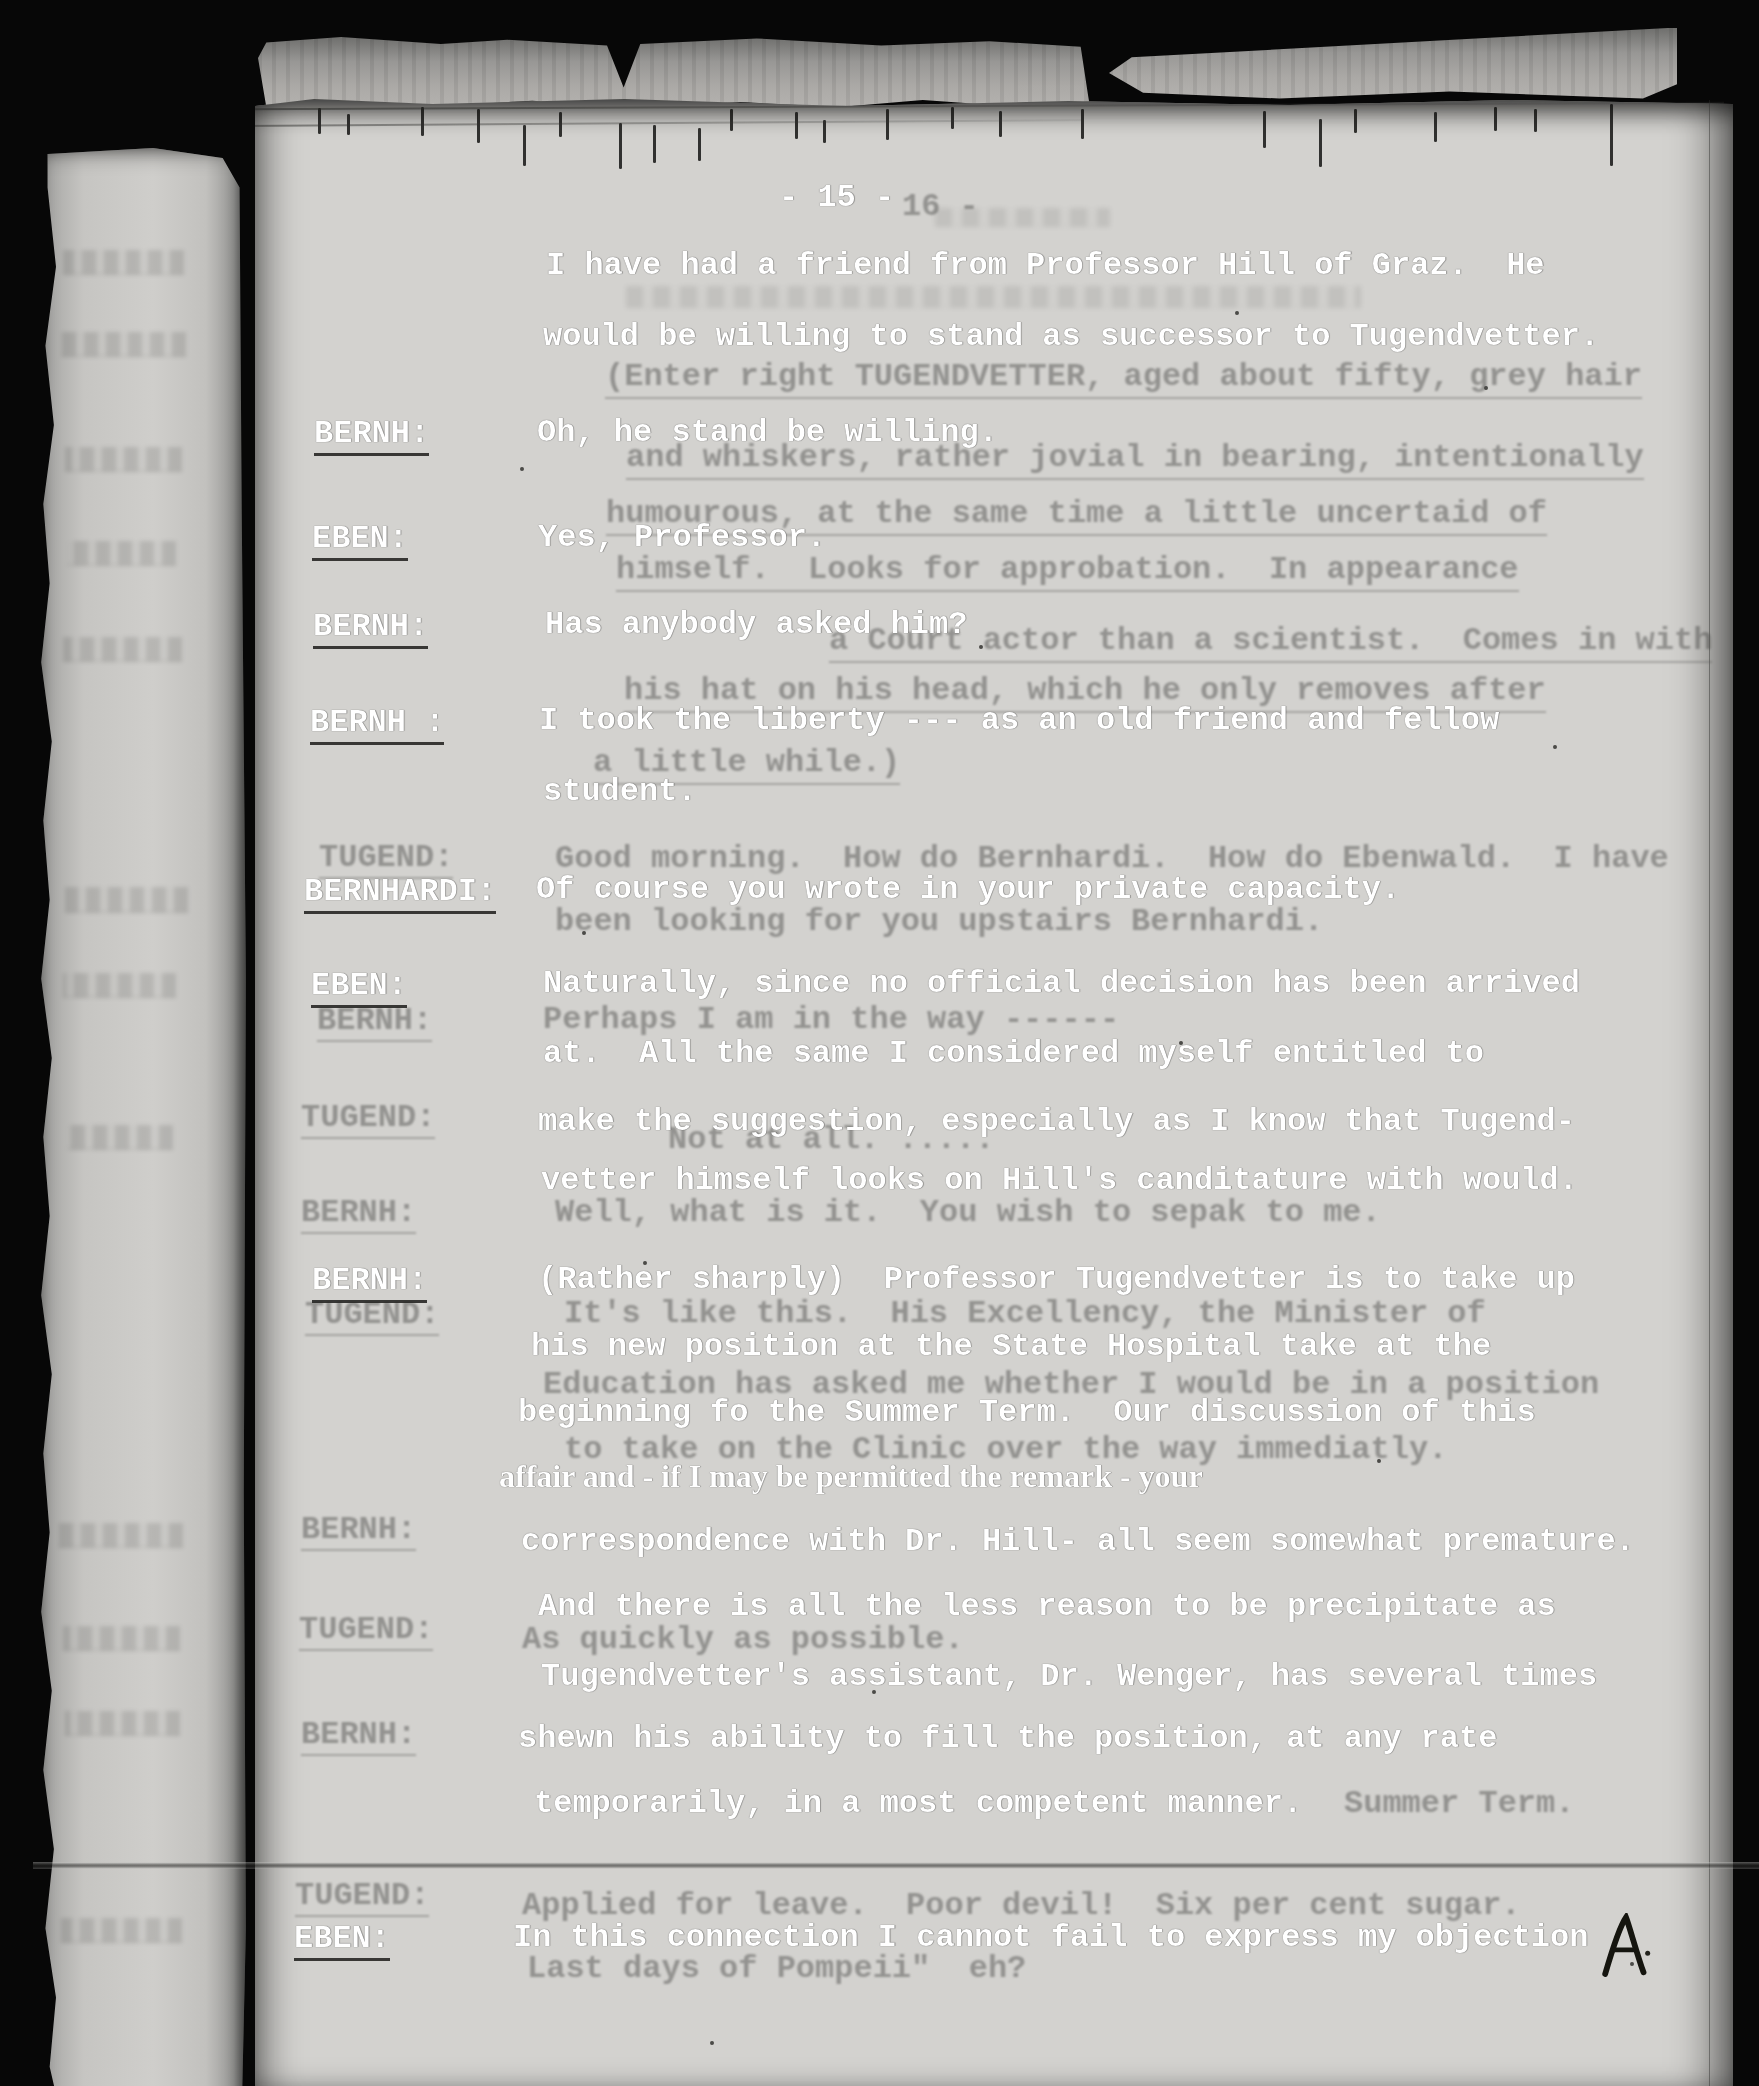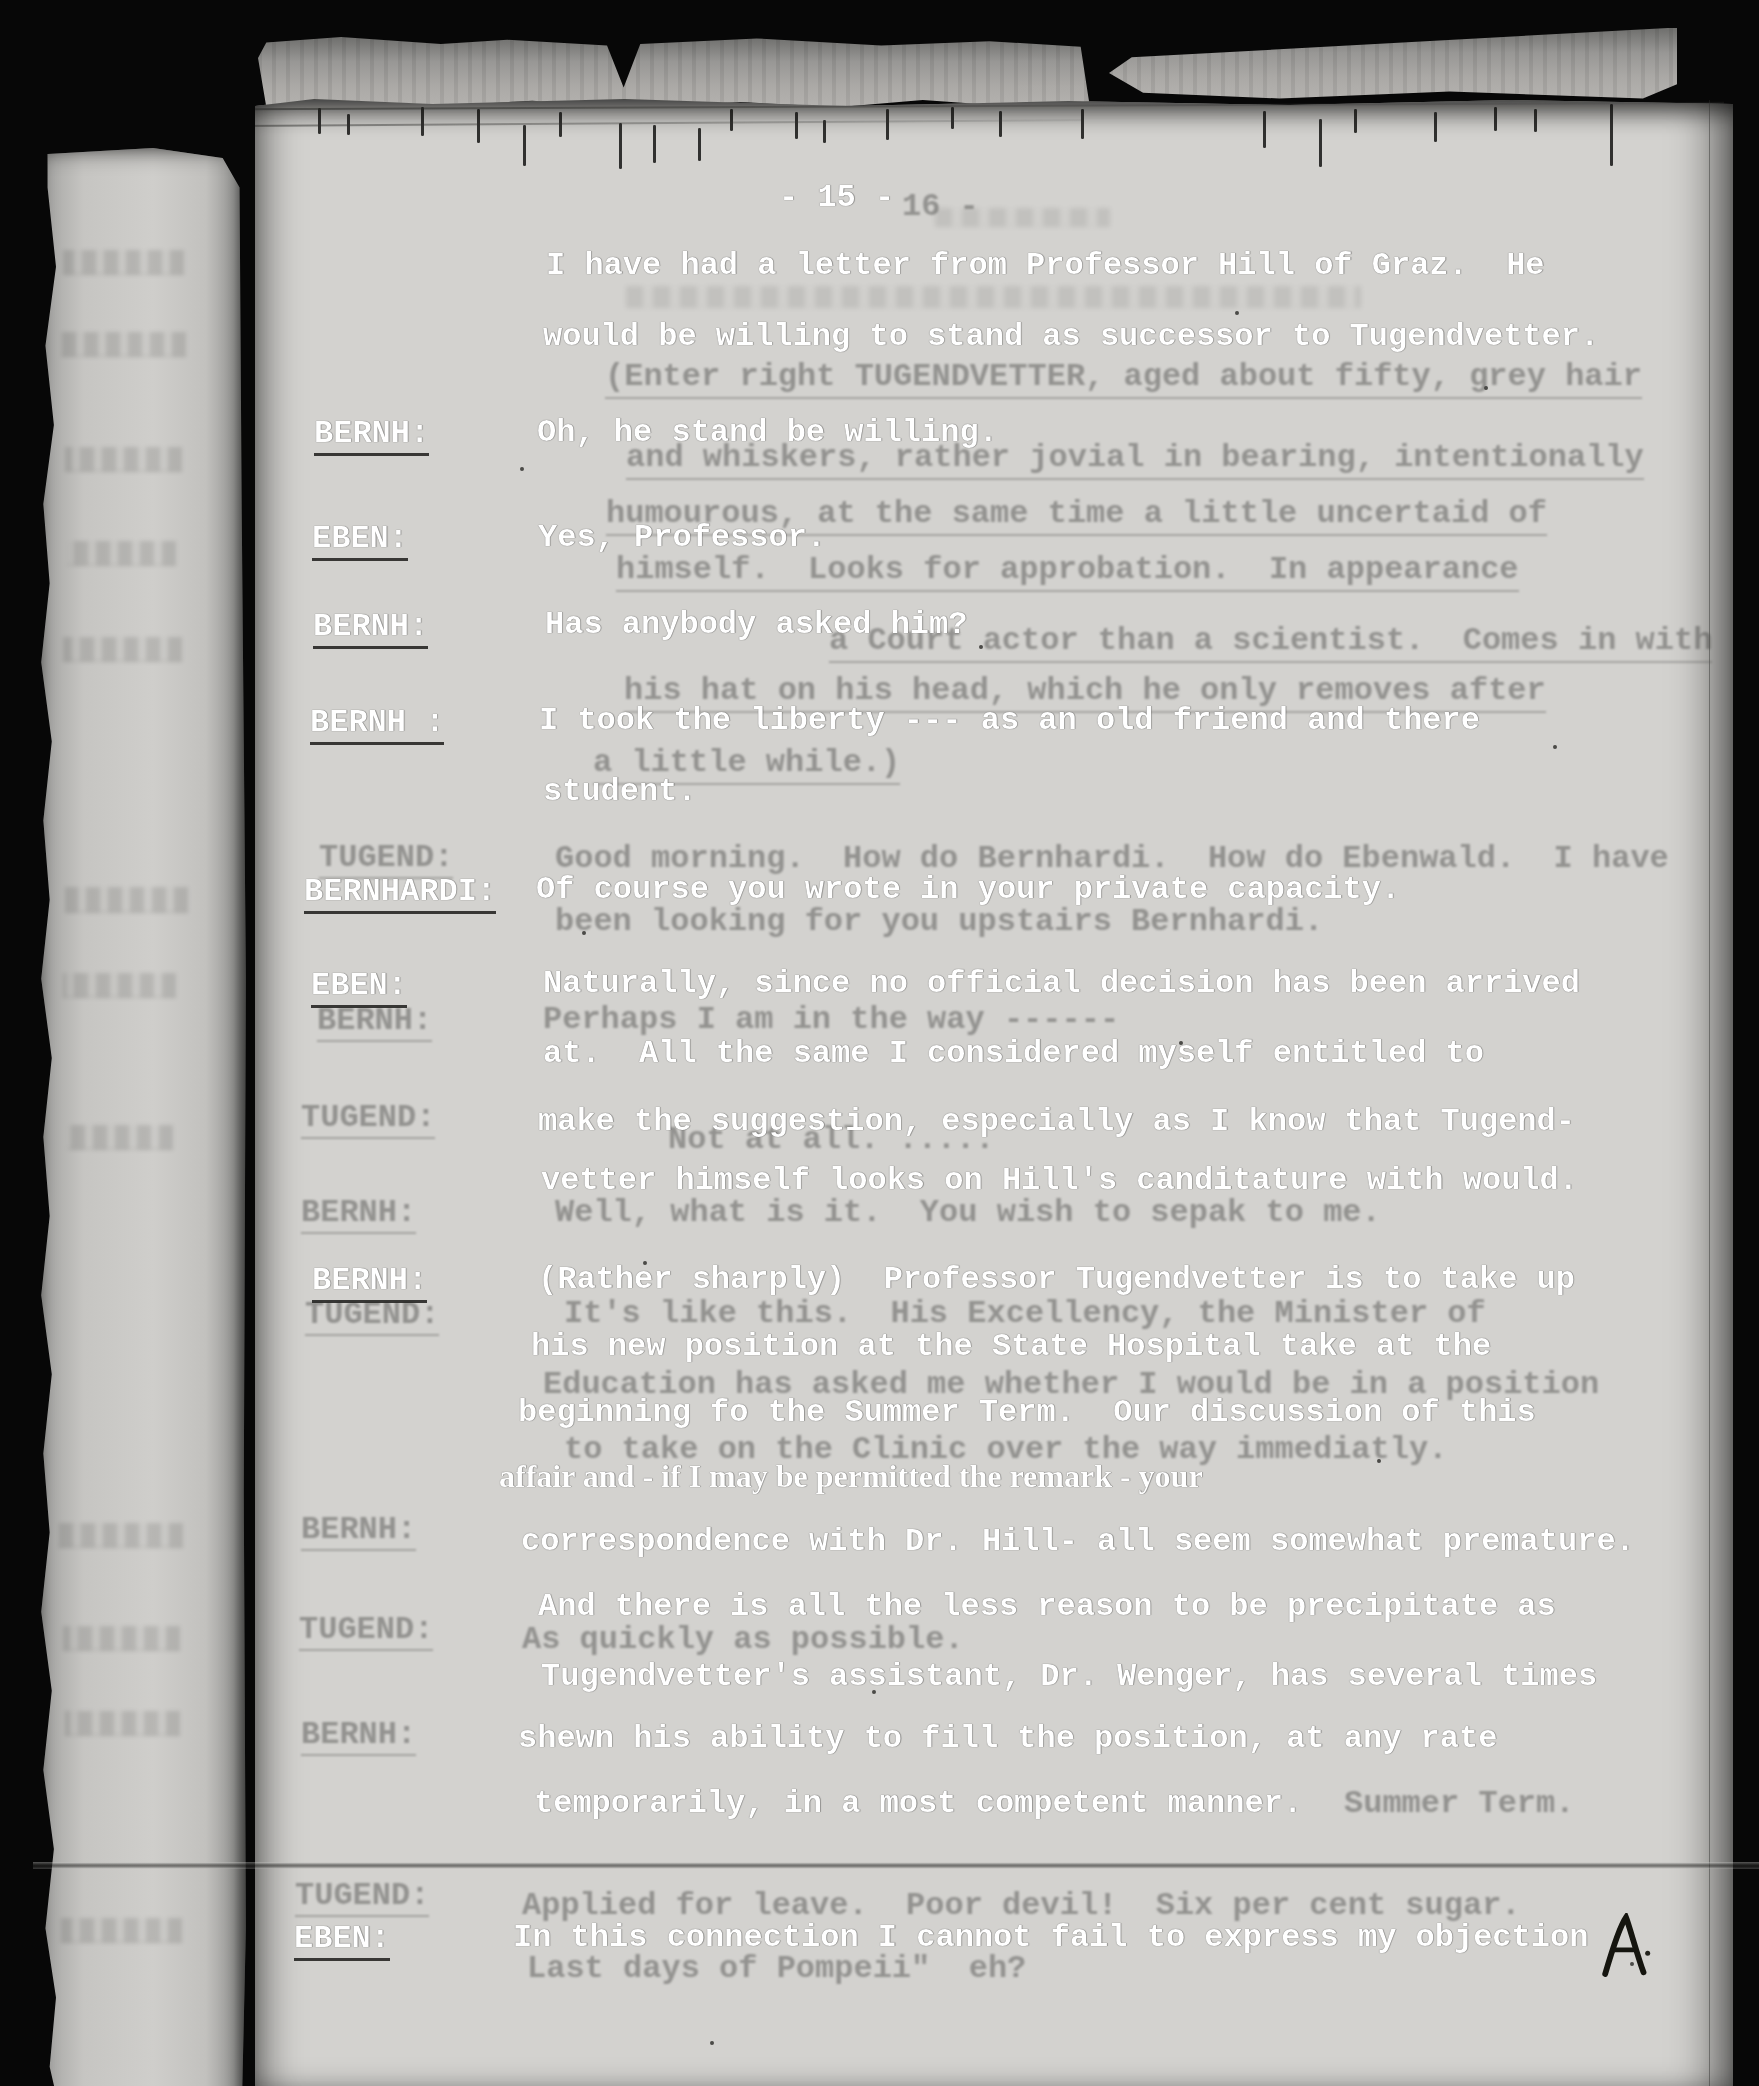--- a/index.html
+++ b/index.html
@@ -70,26 +70,26 @@
 <div id="right-edge-line"></div>
 
 <div id="fold-crease-top-a" class="crease"></div>
 <div id="fold-crease-top-b" class="crease"></div>
 <div id="fold-crease-main" class="crease"></div>
 
 <div id="page-number" style="left: 779px; top: 182px;">- 15 -</div>
 <div id="ghost-page-number" style="left: 902px; top: 191px;">16 -</div>
 
 <div id="scene">
-    <div class="typed-line" style="left: 546px; top: 250px;">I have had a letter from Professor Hill of Graz.  He</div>
+    <div class="typed-line" style="left: 546px; top: 250px;">I have had a friend from Professor Hill of Graz.  He</div>
     <div class="typed-line" style="left: 543px; top: 321px;">would be willing to stand as successor to Tugendvetter.</div>
     <div class="typed-line" style="left: 537px; top: 417px;">Oh, he stand be willing.</div>
     <div class="typed-line" style="left: 538px; top: 522px;">Yes, Professor.</div>
     <div class="typed-line" style="left: 545px; top: 609px;">Has anybody asked him?</div>
-    <div class="typed-line" style="left: 539px; top: 705px;">I took the liberty --- as an old friend and there</div>
+    <div class="typed-line" style="left: 539px; top: 705px;">I took the liberty --- as an old friend and fellow</div>
     <div class="typed-line" style="left: 543px; top: 776px;">student.</div>
     <div class="typed-line" style="left: 536px; top: 874px;">Of course you wrote in your private capacity.</div>
     <div class="typed-line" style="left: 543px; top: 968px;">Naturally, since no official decision has been arrived</div>
     <div class="typed-line" style="left: 543px; top: 1038px;">at.  All the same I considered myself entitled to</div>
     <div class="typed-line" style="left: 538px; top: 1106px;">make the suggestion, especially as I know that Tugend-</div>
     <div class="typed-line" style="left: 541px; top: 1165px;">vetter himself looks on Hill's canditature with would.</div>
     <div class="typed-line" style="left: 538px; top: 1264px;">(Rather sharply)  Professor Tugendvetter is to take up</div>
     <div class="typed-line" style="left: 531px; top: 1331px;">his new position at the State Hospital take at the</div>
     <div class="typed-line" style="left: 518px; top: 1397px;">beginning fo the Summer Term.  Our discussion of this</div>
     <div class="typed-line" style="left: 499px; top: 1460px; font-family: Liberation Serif, serif;">affair and - if I may be permitted the remark - your</div>

